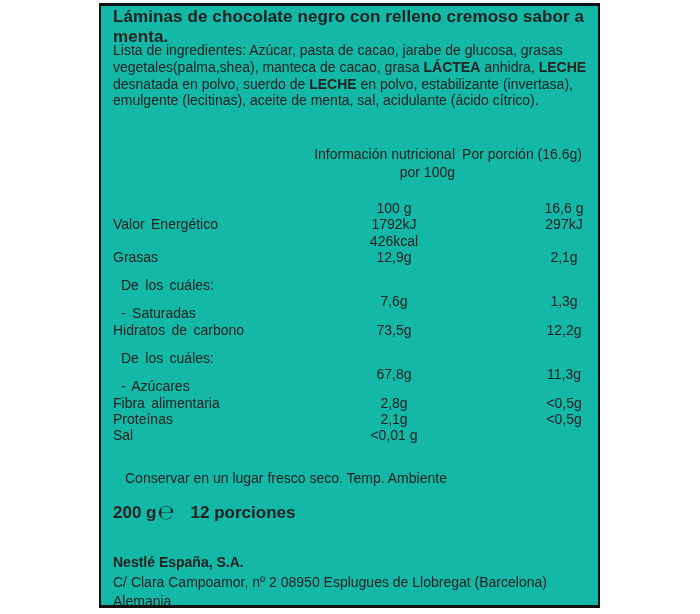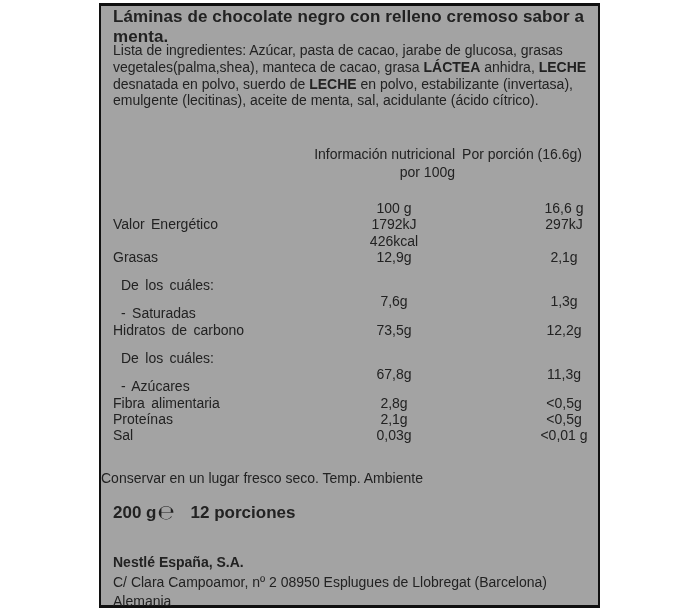--- a/index.html
+++ b/index.html
@@ -9,21 +9,21 @@
     font-family: "Liberation Sans", sans-serif;
     color: #222222;
     overflow: hidden;
   }
   .sheet {
     position: absolute;
     left: 99px; top: 3px;
     width: 501px; height: 605px;
     border: solid #101010;
     border-width: 3px 2px 3px 2px;
-    background: #a3a3a3;
+    background: #14b8a6;
   }
   
   .title {
     position: absolute; left: 12px; top: 1px; width: 476px;
     font-size: 17px; font-weight: bold; line-height: 19.5px;
     letter-spacing: 0.1px;
   }
   
   .ingredients {
     position: absolute; left: 12px; top: 36px; width: 478px;
@@ -35,21 +35,21 @@
   .tbl-header { position: absolute; top: 139px; left: 0; width: 497px; font-size: 14px; line-height: 18px; }
   .th-per100 { position: absolute; left: 190px; top: 0; width: 164px; text-align: right; }
   .th-portion { position: absolute; left: 347px; top: 0; width: 148px; text-align: center; }
   
   .tbl-rows { position: absolute; top: 194px; left: 12px; width: 483px; font-size: 14px; }
   .nrow { display: grid; grid-template-columns: 185px 150px 148px; line-height: 16.3px; gap: 21px; }
   .ncell.lab { text-align: left; word-spacing: 2.5px; }
   .ncell.lab.ind { padding-left: 8px; margin-top: 12px; }
   .ncell.val { text-align: center; }
   
-  .storage { position: absolute; left: 0; top: 464px; font-size: 14px; }
+  .storage { position: absolute; left: 24px; top: 464px; font-size: 14px; }
   
   .weight { position: absolute; left: 12px; top: 493px; font-size: 17px; font-weight: bold; }
   .weight .emark {
     font-family: "DejaVu Sans", sans-serif;
     font-weight: 400; font-size: 20px;
     position: relative; top: 1px; margin-left: 1px;
   }
   .weight .portions { margin-left: 16px; }
   
   .manufacturer { position: absolute; left: 12px; top: 547px; width: 478px; font-size: 14px; line-height: 19.5px; }
@@ -130,21 +130,20 @@
         <div class="ncell val">2,8g</div>
         <div class="ncell val">&lt;0,5g</div>
       </div>
       <div class="nrow">
         <div class="ncell lab">Proteínas</div>
         <div class="ncell val">2,1g</div>
         <div class="ncell val">&lt;0,5g</div>
       </div>
       <div class="nrow">
         <div class="ncell lab">Sal</div>
-        <div class="ncell val">0,03g</div>
         <div class="ncell val">&lt;0,01 g</div>
       </div>
     </div>
 
   <div class="storage">Conservar en un lugar fresco seco. Temp. Ambiente</div>
 
   <div class="weight">
     <span>200 g</span><span class="emark">℮</span><span class="portions">12 porciones</span>
   </div>
 

